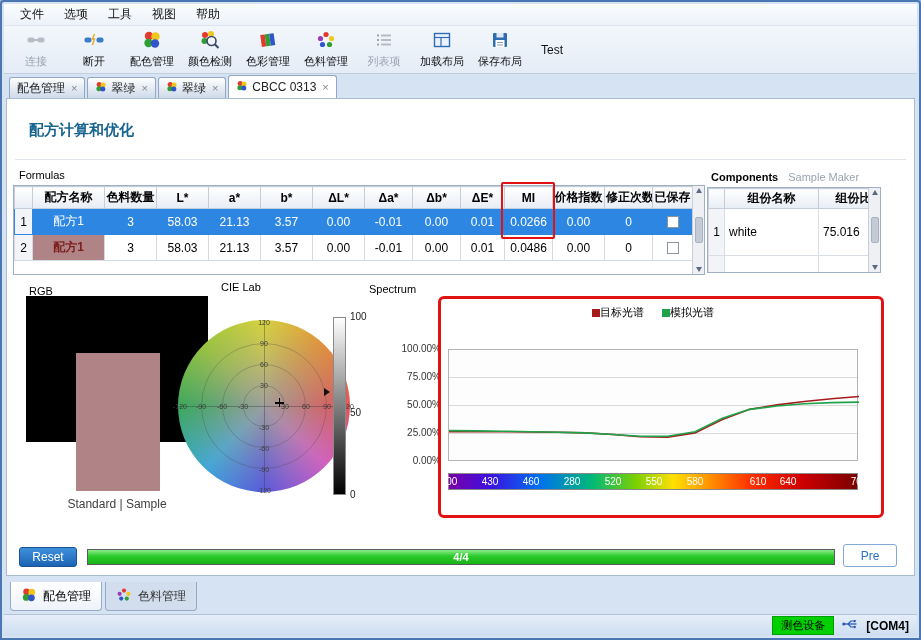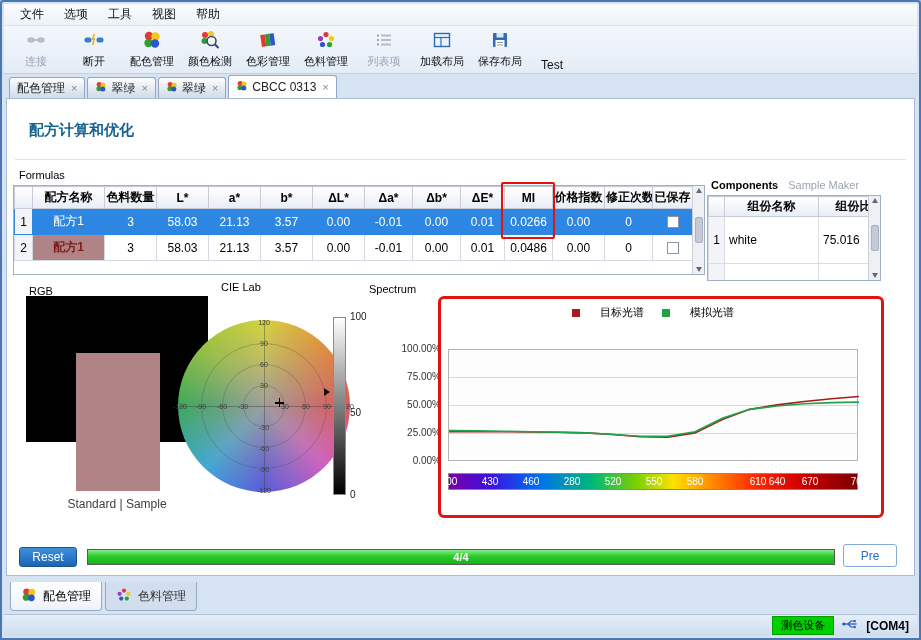--- a/index.html
+++ b/index.html
@@ -9,21 +9,21 @@
   .window { position:absolute; inset:0; border:2px solid #4a76b4; border-radius:4px 4px 0 0; background:#d6e3f2; }
 
   
   .menubar { position:absolute; top:2px; left:2px; right:2px; height:22px; display:flex; align-items:center; padding-left:6px; background:linear-gradient(#fafcfe,#edf2f9); font-size:12px; border-bottom:1px solid #dde6f0; }
   .menu-item { padding:2px 10px; color:#111; cursor:default; }
 
   
   .toolbar { position:absolute; top:24px; left:2px; right:2px; height:48px; display:flex; align-items:center; gap:2px; padding-left:4px; background:linear-gradient(#f3f7fc,#e4ecf6); border-bottom:1px solid #c2cfe0; }
   .tool-btn { min-width:56px; height:44px; display:flex; flex-direction:column; align-items:center; justify-content:center; gap:2px; font-size:11px; color:#101418; border-radius:3px; }
   .tool-btn.disabled { color:#9aa4b2; }
-  .tool-btn.text-only { min-width:44px; font-size:12px;justify-content:flex-end; }
+  .tool-btn.text-only { min-width:44px; font-size:12px; }
 
   
   .doc-tabs { position:absolute; top:73px; left:2px; right:2px; height:23px; display:flex; align-items:flex-end; padding-left:5px; gap:2px; }
   .doc-tab { height:21px; display:flex; align-items:center; gap:4px; padding:0 7px; font-size:12px; background:linear-gradient(#fdfefe,#cfdaea); border:1px solid #93a7c4; border-bottom:none; border-radius:3px 3px 0 0; color:#222; }
   .doc-tab.active { height:23px; background:#ffffff; z-index:5; }
   .tab-close { color:#888; font-size:11px; line-height:1; margin-left:2px; }
 
   
   .content { position:absolute; left:4px; right:4px; top:96px; bottom:62px; background:#fff; border:1px solid #a8bcd4; z-index:4; }
   .page-title { position:absolute; left:22px; top:22px; font-size:15px; font-weight:bold; color:#17648f; }
@@ -41,21 +41,21 @@
   td.swatch-cell { background:#b08486; color:#7c1d1d; font-weight:bold; }
   tr.selected td.name-cell { color:#fff; }
   .checkbox { display:inline-block; width:12px; height:12px; border:1px solid #8a94a2; background:#fff; vertical-align:middle; }
 
   .vscroll { position:absolute; top:0; right:0; bottom:0; width:12px; background:#eef0f3; border-left:1px solid #c8cfd8; display:flex; flex-direction:column; justify-content:space-between; align-items:center; padding:2px 0; }
   .scroll-thumb { width:8px; flex:0 0 26px; background:#c4cbd6; border:1px solid #a8b2c0; border-radius:2px; }
   .tri-up { width:0; height:0; border-left:3px solid transparent; border-right:3px solid transparent; border-bottom:5px solid #5a6a80; }
   .tri-down { width:0; height:0; border-left:3px solid transparent; border-right:3px solid transparent; border-top:5px solid #5a6a80; }
 
   
-  .components-wrap { position:absolute; left:700px; top:78px; width:174px; height:104px; }
+  .components-wrap { position:absolute; left:700px; top:70px; width:174px; height:104px; }
   .comp-tabs { display:flex; gap:10px; font-size:11px; height:16px; align-items:center; padding-left:4px; }
   .comp-tab.active { color:#000; font-weight:bold; }
   .comp-tab.inactive { color:#9aa4b0; }
   .comp-table-box { position:relative; margin-top:2px; height:86px; border:1px solid #a0b0c4; background:#fff; overflow:hidden; }
   table.comp { border-collapse:collapse; table-layout:fixed; width:192px; font-size:12px; }
   table.comp th { font-weight:bold; background:linear-gradient(#ffffff,#e7edf5); border:1px solid #c6cdd8; height:20px; }
   table.comp td { border:1px solid #d9dee5; height:24px; padding:16px 4px; text-align:left; }
   table.comp td.gutter { width:16px; text-align:center; padding:0; }
 
   
@@ -73,21 +73,21 @@
   .cie-axis-v { position:absolute; top:0; bottom:0; left:50%; width:1px; background:rgba(60,60,60,0.4); }
   .cie-tick { position:absolute; font-size:7px; color:#3c3c3c; transform:translate(-50%,-50%); }
   .cie-marker-h { position:absolute; width:9px; height:1.6px; background:#000; }
   .cie-marker-v { position:absolute; width:1.6px; height:9px; background:#000; }
   .lum-bar { position:absolute; left:326px; top:218px; width:13px; height:178px; border:1px solid #8a8a8a; background:linear-gradient(#ffffff,#000000); }
   .lum-label { position:absolute; left:343px; font-size:10px; color:#222; }
   .tri-right { position:absolute; left:317px; width:0; height:0; border-top:4px solid transparent; border-bottom:4px solid transparent; border-left:6px solid #111; }
 
   
   .legend { position:absolute; left:441px; top:206px; width:410px; display:flex; justify-content:center; gap:18px; font-size:11px; align-items:center; }
-  .legend-item { display:flex; align-items:center; gap:20px; }
+  .legend-item { display:flex; align-items:center; gap:0; }
   .legend-swatch { width:8px; height:8px; display:inline-block; }
   .spectrum-ylabels { position:absolute; left:360px; top:244px; width:74px; height:130px; }
   .ytick { position:absolute; right:0; width:74px; text-align:right; font-size:10px; color:#333; }
   .spectrum-plot { position:absolute; left:441px; top:250px; width:410px; height:112px; border:1px solid #b4b4b4; background:#fdfdfd;
     background-image:repeating-linear-gradient(to bottom, transparent 0 27px, #d9d9d9 27px 28px); }
   .spectrum-plot svg { position:absolute; inset:0; }
   .spectrum-xaxis { position:absolute; left:441px; top:374px; width:410px; height:17px; border:1px solid #888;
     background:linear-gradient(to right,#7a00a8 0%,#3c10e0 10%,#0070f0 22%,#00b878 35%,#7ed000 46%,#ffe000 55%,#ff9000 64%,#ff3000 74%,#d00000 86%,#7c0000 100%); }
   .xtick { position:absolute; top:2px; transform:translateX(-50%); font-size:10px; color:#fff; }
 
@@ -437,22 +437,22 @@
     </div>
     <div class="spectrum-xaxis" id="spectrum-xaxis">
         <span class="xtick" style="left: 0px;">400</span>
         <span class="xtick" style="left: 41px;">430</span>
         <span class="xtick" style="left: 82px;">460</span>
         <span class="xtick" style="left: 123px;">280</span>
         <span class="xtick" style="left: 164px;">520</span>
         <span class="xtick" style="left: 205px;">550</span>
         <span class="xtick" style="left: 246px;">580</span>
         <span class="xtick" style="left: 287px; padding-left: 44px;">610</span>
-        <span class="xtick" style="left: 328px;">640</span>
-        <span class="xtick" style="left: 361px;">670</span>
+        <span class="xtick" style="left: 328px; padding-left: 22px;">640</span>
+        <span class="xtick" style="left: 347px; margin-top: 40px;">670</span>
         <span class="xtick" style="left: 410px;">700</span>
       </div>
 
     <div class="annotation mi"></div>
     <div class="annotation spectrum"></div>
 
     <div class="reset-btn">Reset</div>
     <div class="progress">
       <span>4/4</span>
     </div>

